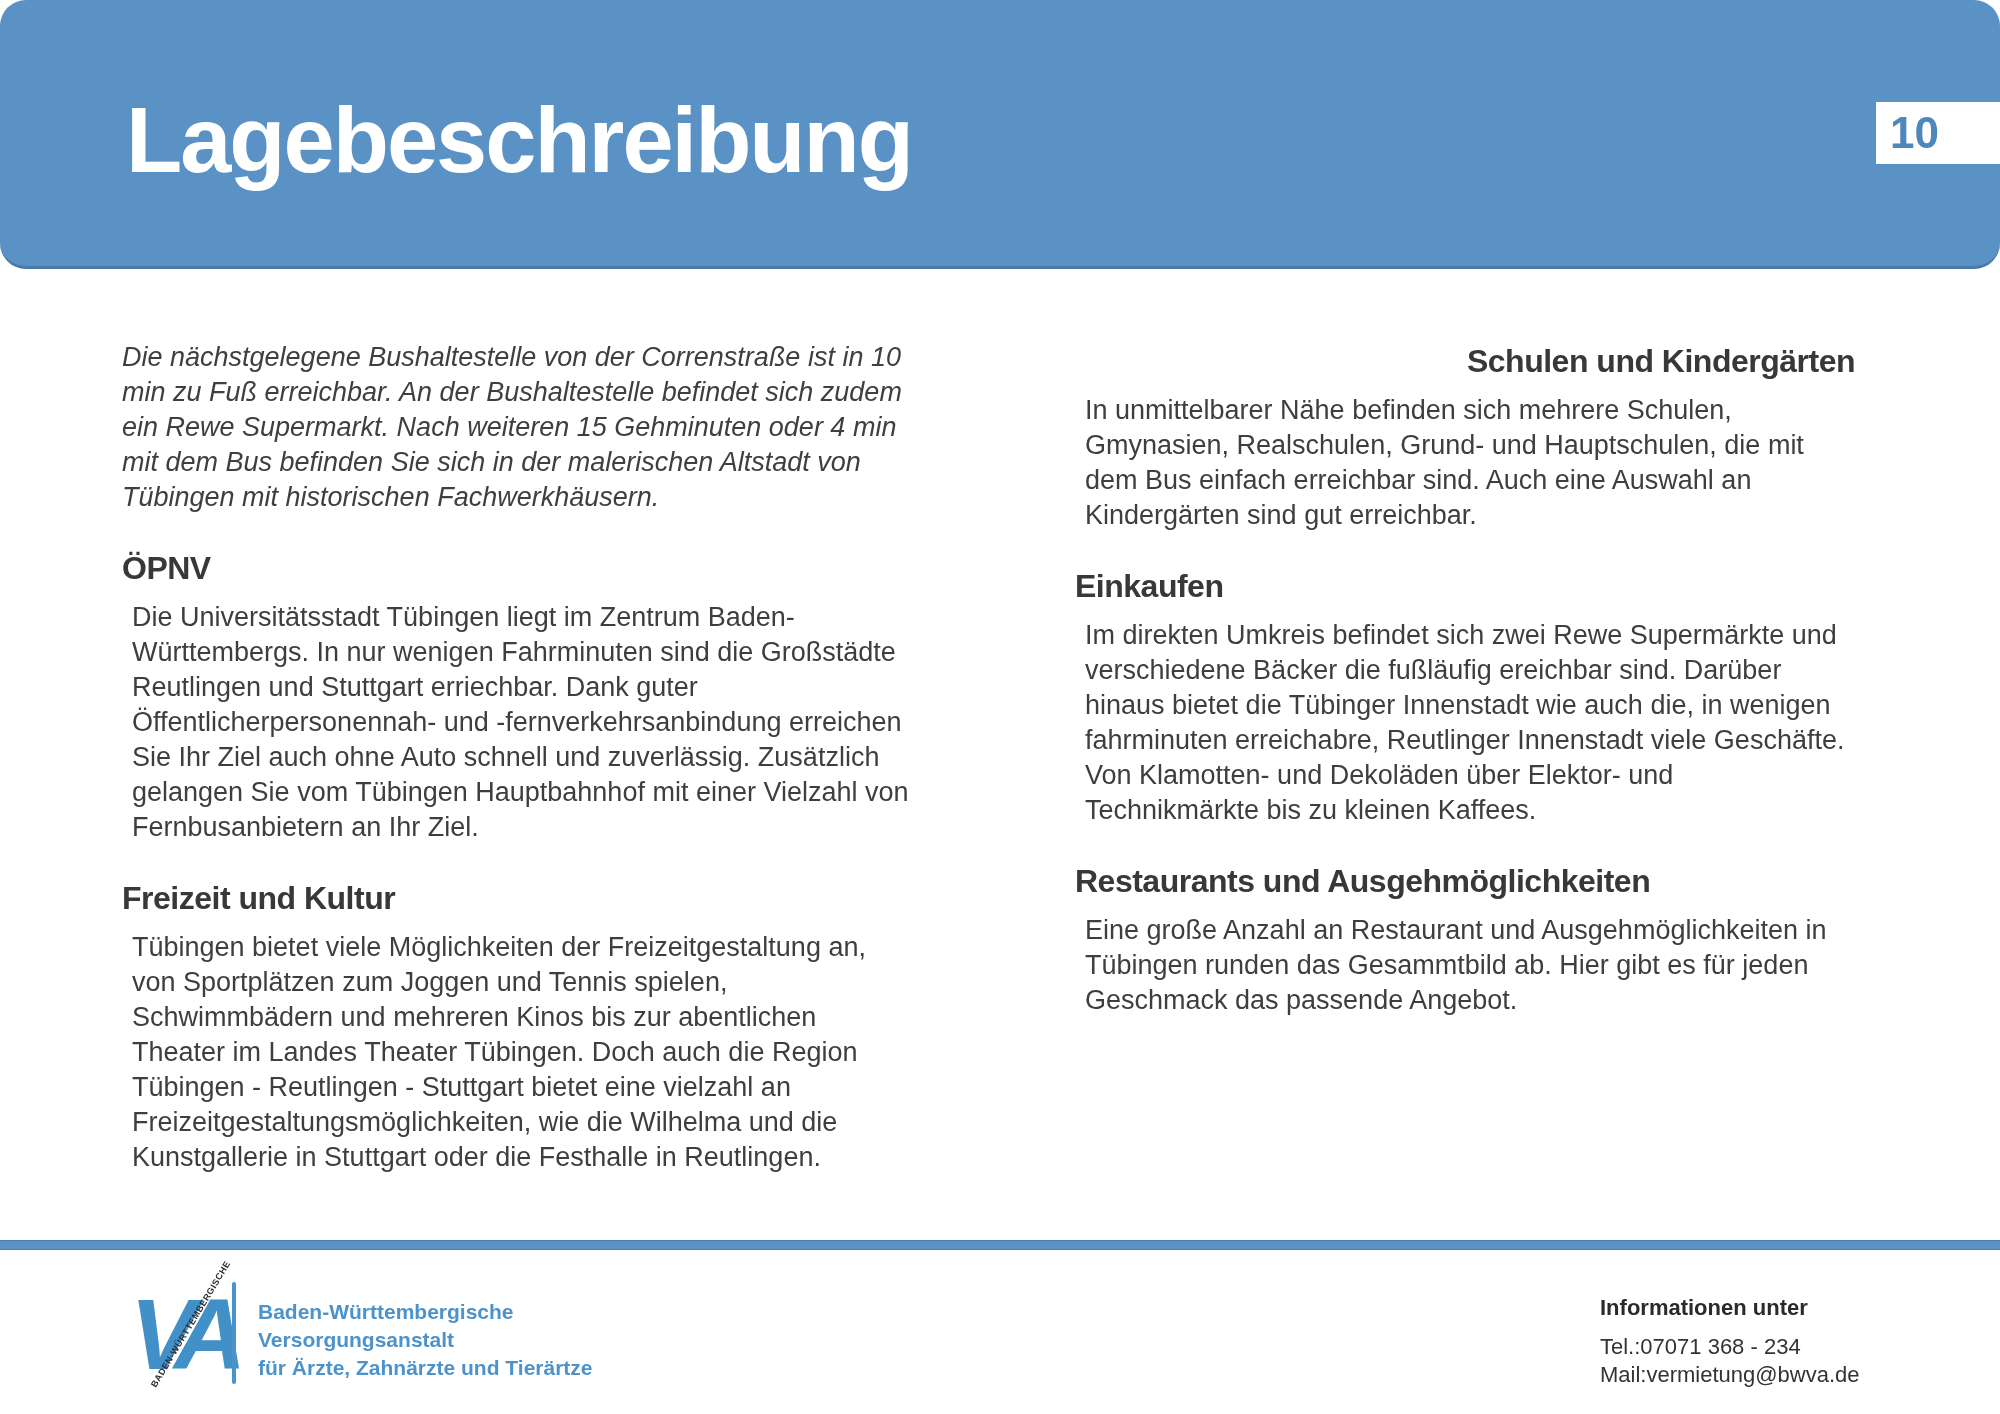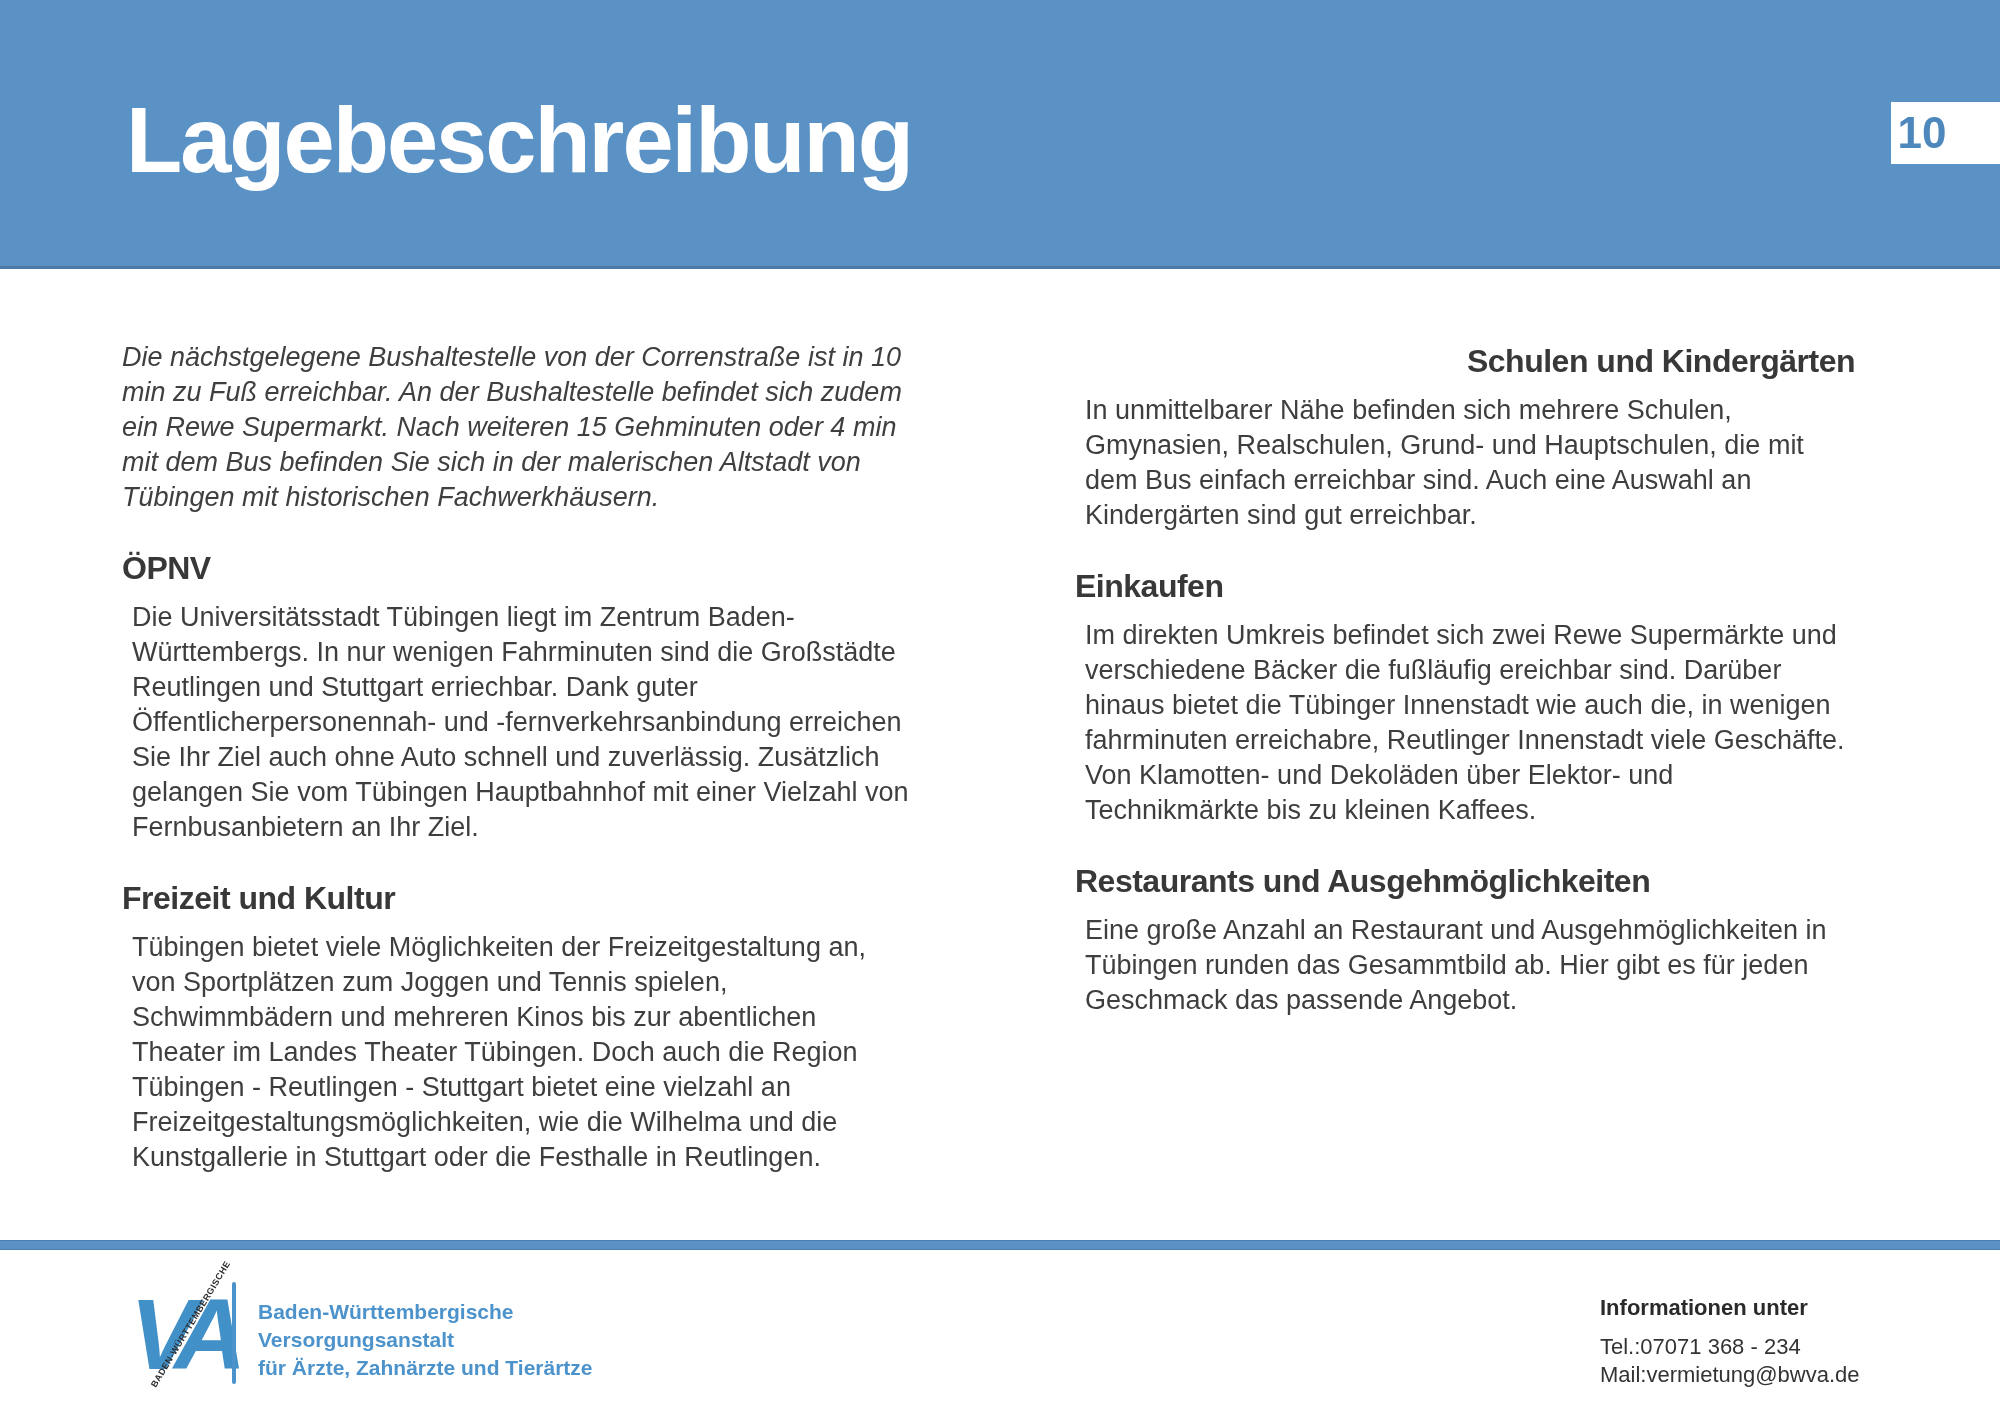--- a/index.html
+++ b/index.html
@@ -9,28 +9,29 @@
     background:#ffffff;
     overflow:hidden;
     font-family:"Liberation Sans","DejaVu Sans",sans-serif;
     color:#3e3e3e;
   }
   
   .header{
     position:absolute;left:0;top:0;width:2000px;height:266px;
     background:#5b92c6;
     border-bottom:3px solid #4a7aa8;
+    border-radius:26px;
   }
   .header-title{
     position:absolute;left:126px;top:94px;
     font-size:92px;font-weight:bold;line-height:1;
     letter-spacing:-2px;color:#ffffff;white-space:nowrap;
   }
   .pagenum-box{
-    position:absolute;right:0;top:102px;width:109px;height:62px;
+    position:absolute;right:0;top:102px;width:124px;height:62px;
     background:#ffffff;
     display:flex;align-items:center;justify-content:center;
     padding-right:47px;box-sizing:border-box;
   }
   .pagenum{
     font-size:44px;font-weight:bold;color:#4d87bc;line-height:1;
   }
   
   .col{position:absolute;top:334px;}
   .col-left{left:122px;width:800px;}

